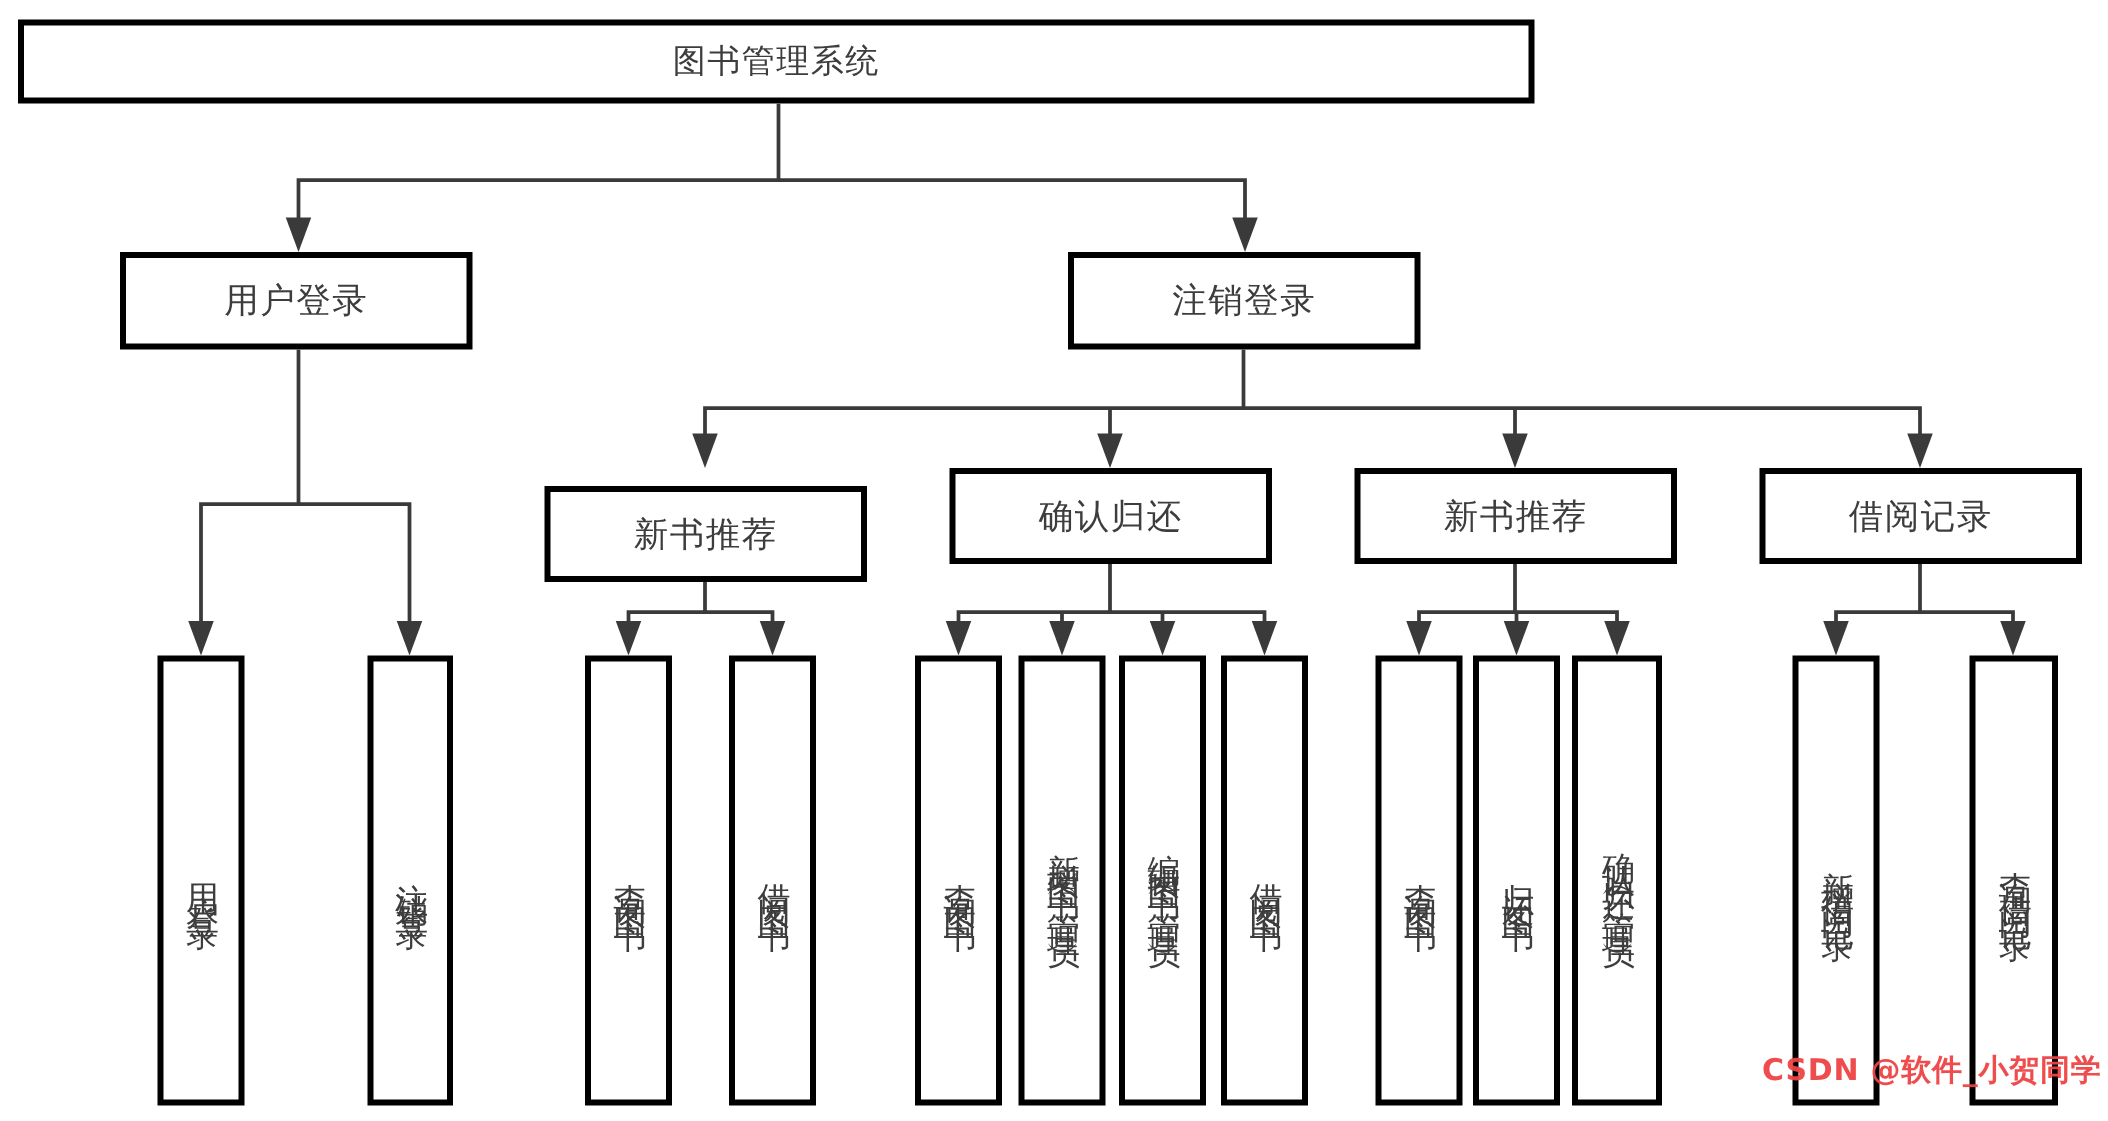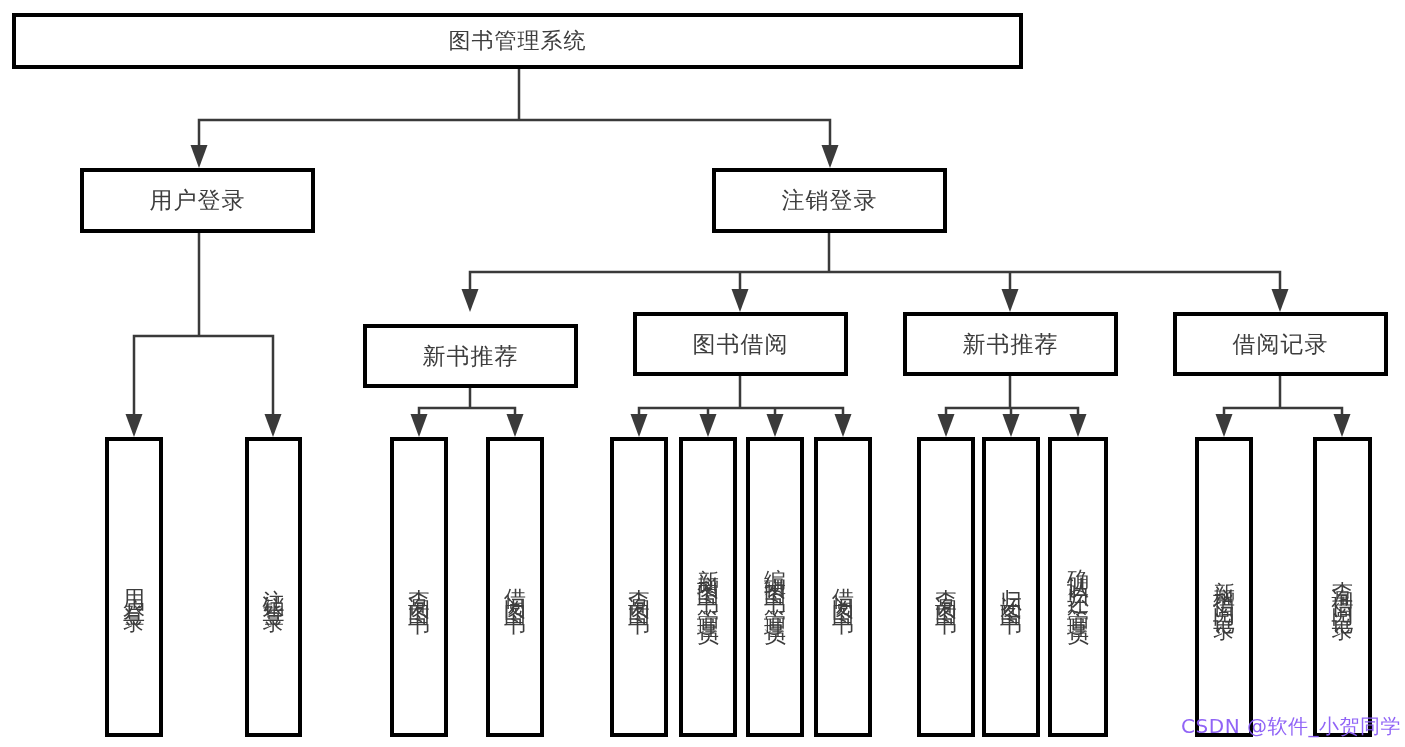--- a/index.html
+++ b/index.html
@@ -12,22 +12,22 @@
     position:absolute;box-sizing:border-box;background:#ffffff;
     border:4px solid #000000;display:flex;align-items:center;justify-content:center;
   }
   .node .lbl{white-space:nowrap;}
   .h-node .lbl{font-size:23px;letter-spacing:1px;}
   .root-node .lbl{font-size:22px;letter-spacing:1px;}
   .v-node .lbl{
     writing-mode:vertical-rl;font-size:22px;line-height:1;letter-spacing:8px;
   }
   #watermark{
-    position:absolute;right:4px;bottom:7px;font-size:20px;color:#8b5cf6;
-    opacity:.95;letter-spacing:0.5px;white-space:nowrap;z-index:5;
+    position:absolute;right:4px;bottom:20px;font-size:20px;color:#ef4444;
+    opacity:.95;letter-spacing:0.5px;white-space:nowrap;z-index:5;font-weight:bold;
   }
 </style>
 </head>
 <body>
 
 <div id="stage">
 
   <svg id="connectors" viewBox="0 0 1405 747" xmlns="http://www.w3.org/2000/svg">
     <g stroke="#3a3a3a" stroke-width="2.5" fill="none">
 
@@ -76,21 +76,21 @@
     <span class="lbl">用户登录</span>
   </div>
   <div class="node h-node" style="left:712px;top:168px;width:235px;height:65px;">
     <span class="lbl">注销登录</span>
   </div>
 
   <div class="node h-node" style="left:363px;top:312px;width:215px;height:64px;margin-top:12px;">
     <span class="lbl">新书推荐</span>
   </div>
   <div class="node h-node" style="left:633px;top:312px;width:215px;height:64px;">
-    <span class="lbl">图书借阅</span>
+    <span class="lbl">确认归还</span>
   </div>
   <div class="node h-node" style="left:903px;top:312px;width:215px;height:64px;">
     <span class="lbl">新书推荐</span>
   </div>
   <div class="node h-node" style="left:1173px;top:312px;width:215px;height:64px;">
     <span class="lbl">借阅记录</span>
   </div>
 
   <div class="node v-node" style="left:105px;top:437px;width:58px;height:300px;">
     <span class="lbl">用户登录</span>

